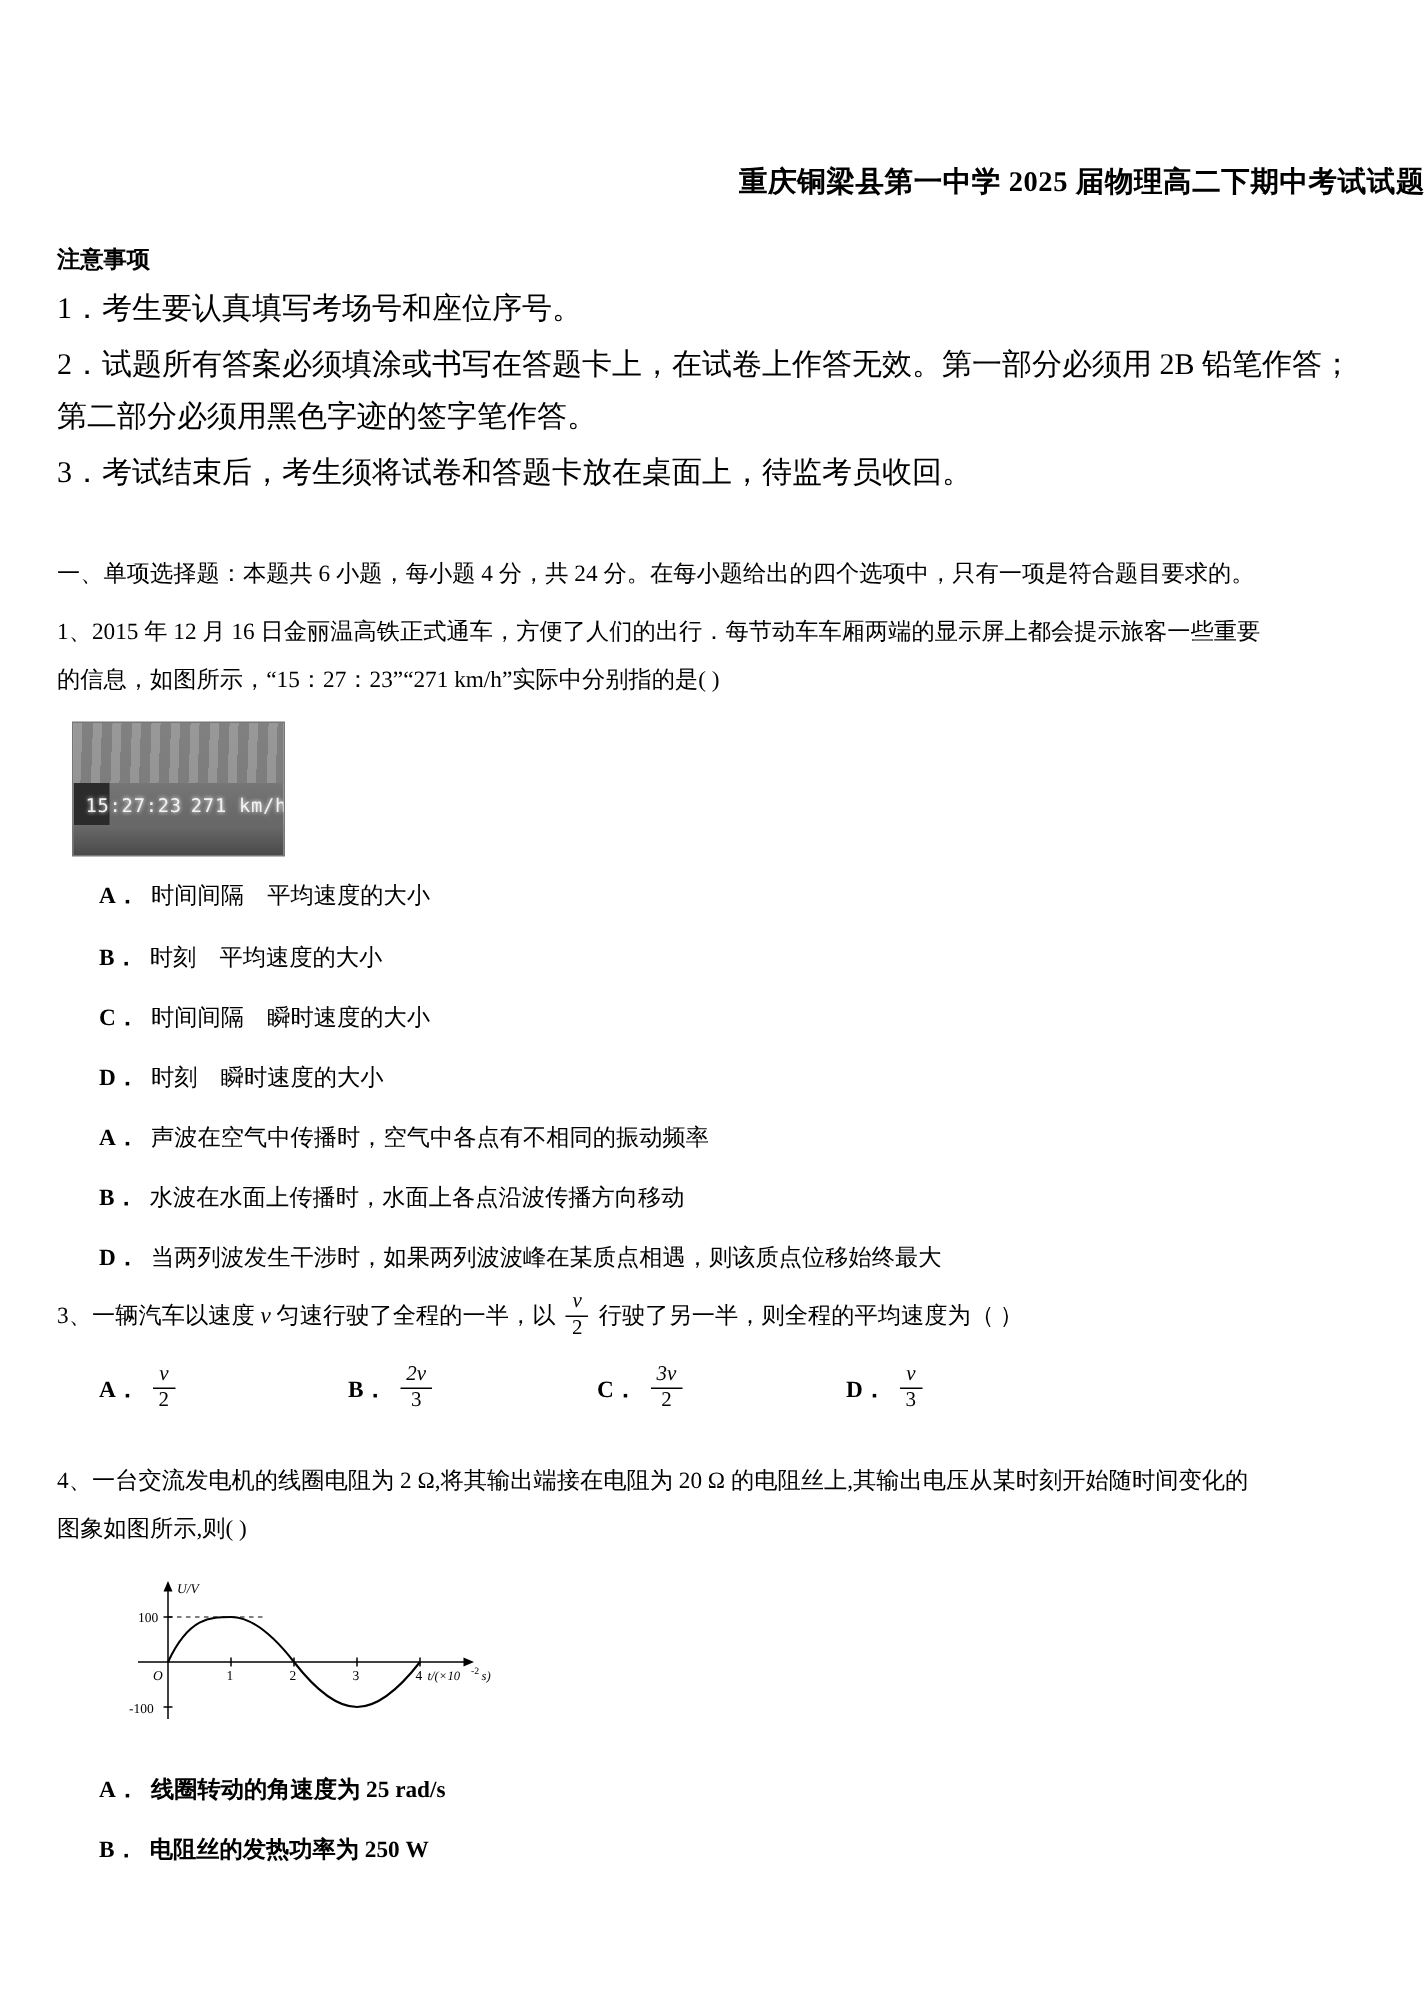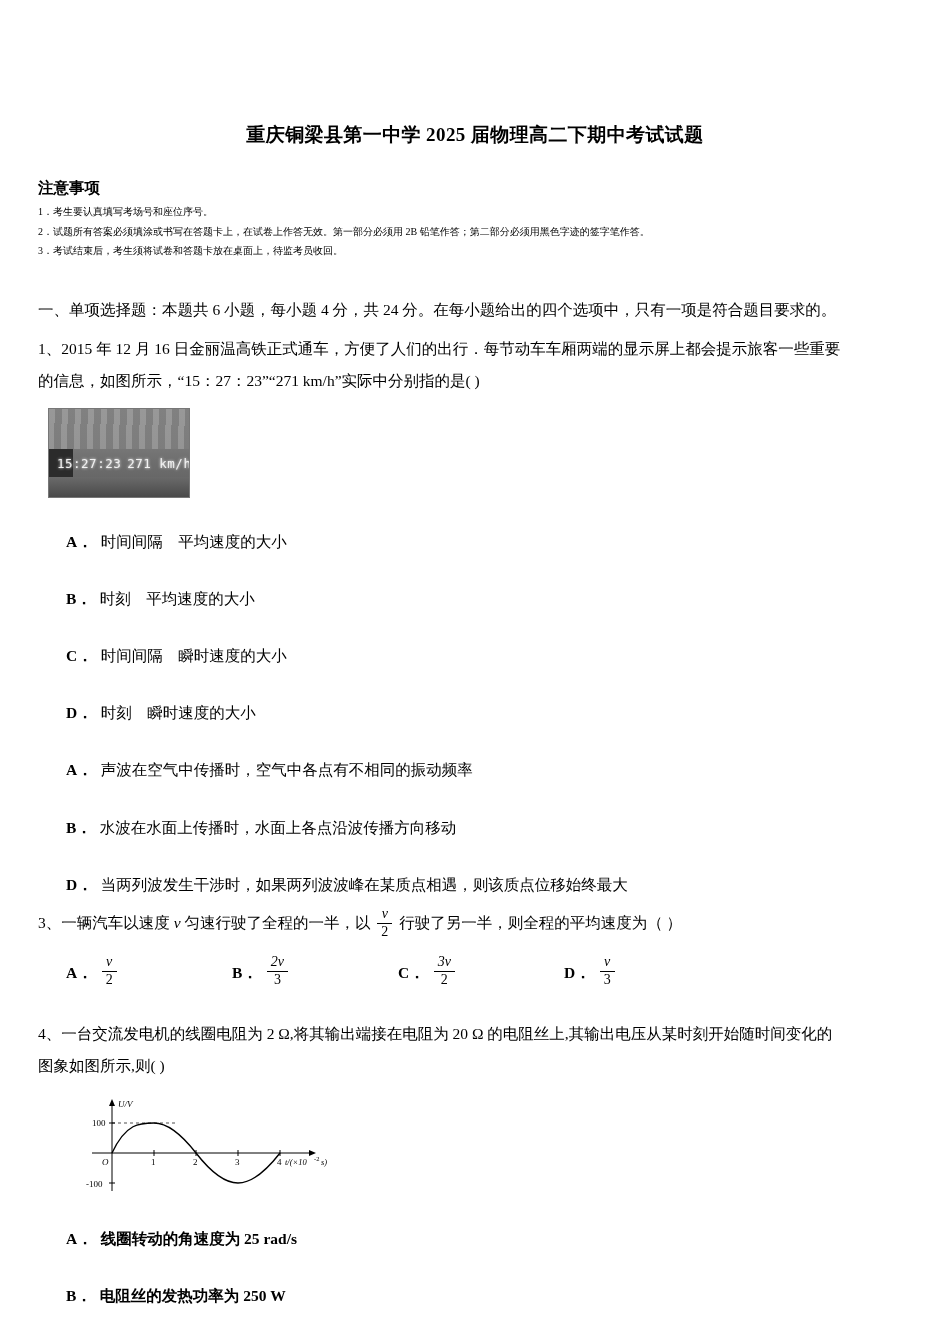--- a/index.html
+++ b/index.html
@@ -16,52 +16,52 @@
     overflow: hidden;
   }
   .page {
     position: relative;
     width: 950px;
     height: 1344px;
     padding: 0;
     box-sizing: border-box;
   }
   .title {
-    text-align: center;
+    text-align: right;
     font-size: 19px;
     font-weight: bold;
-    margin: 14px;
+    margin: 0;
     padding-top: 108px;
     letter-spacing: 0.4px;
   }
   .content {
     padding: 0 38px 0 38px;
     font-size: 15.5px;
     line-height: 1.75;
   }
   .notice-head {
     margin-top: 26px;
     font-size: 15.5px;
   }
   .notice-line {
-    font-size: 10px;
+    font-size: 20px;
     margin-top: 2px;
   }
   .section-head {
     margin-top: 36px;
     font-size: 15.5px;
     line-height: 1.8;
   }
   .q {
     margin-top: 10px;
     font-size: 15.5px;
     line-height: 1.95;
   }
   .opt {
-    margin-top: 30px;
+    margin-top: 13px;
     font-size: 15.5px;
     padding-left: 28px;
   }
   .opt .lbl {
     font-weight: bold;
     margin-right: 8px;
   }
   .bold { font-weight: bold; }
 
   

